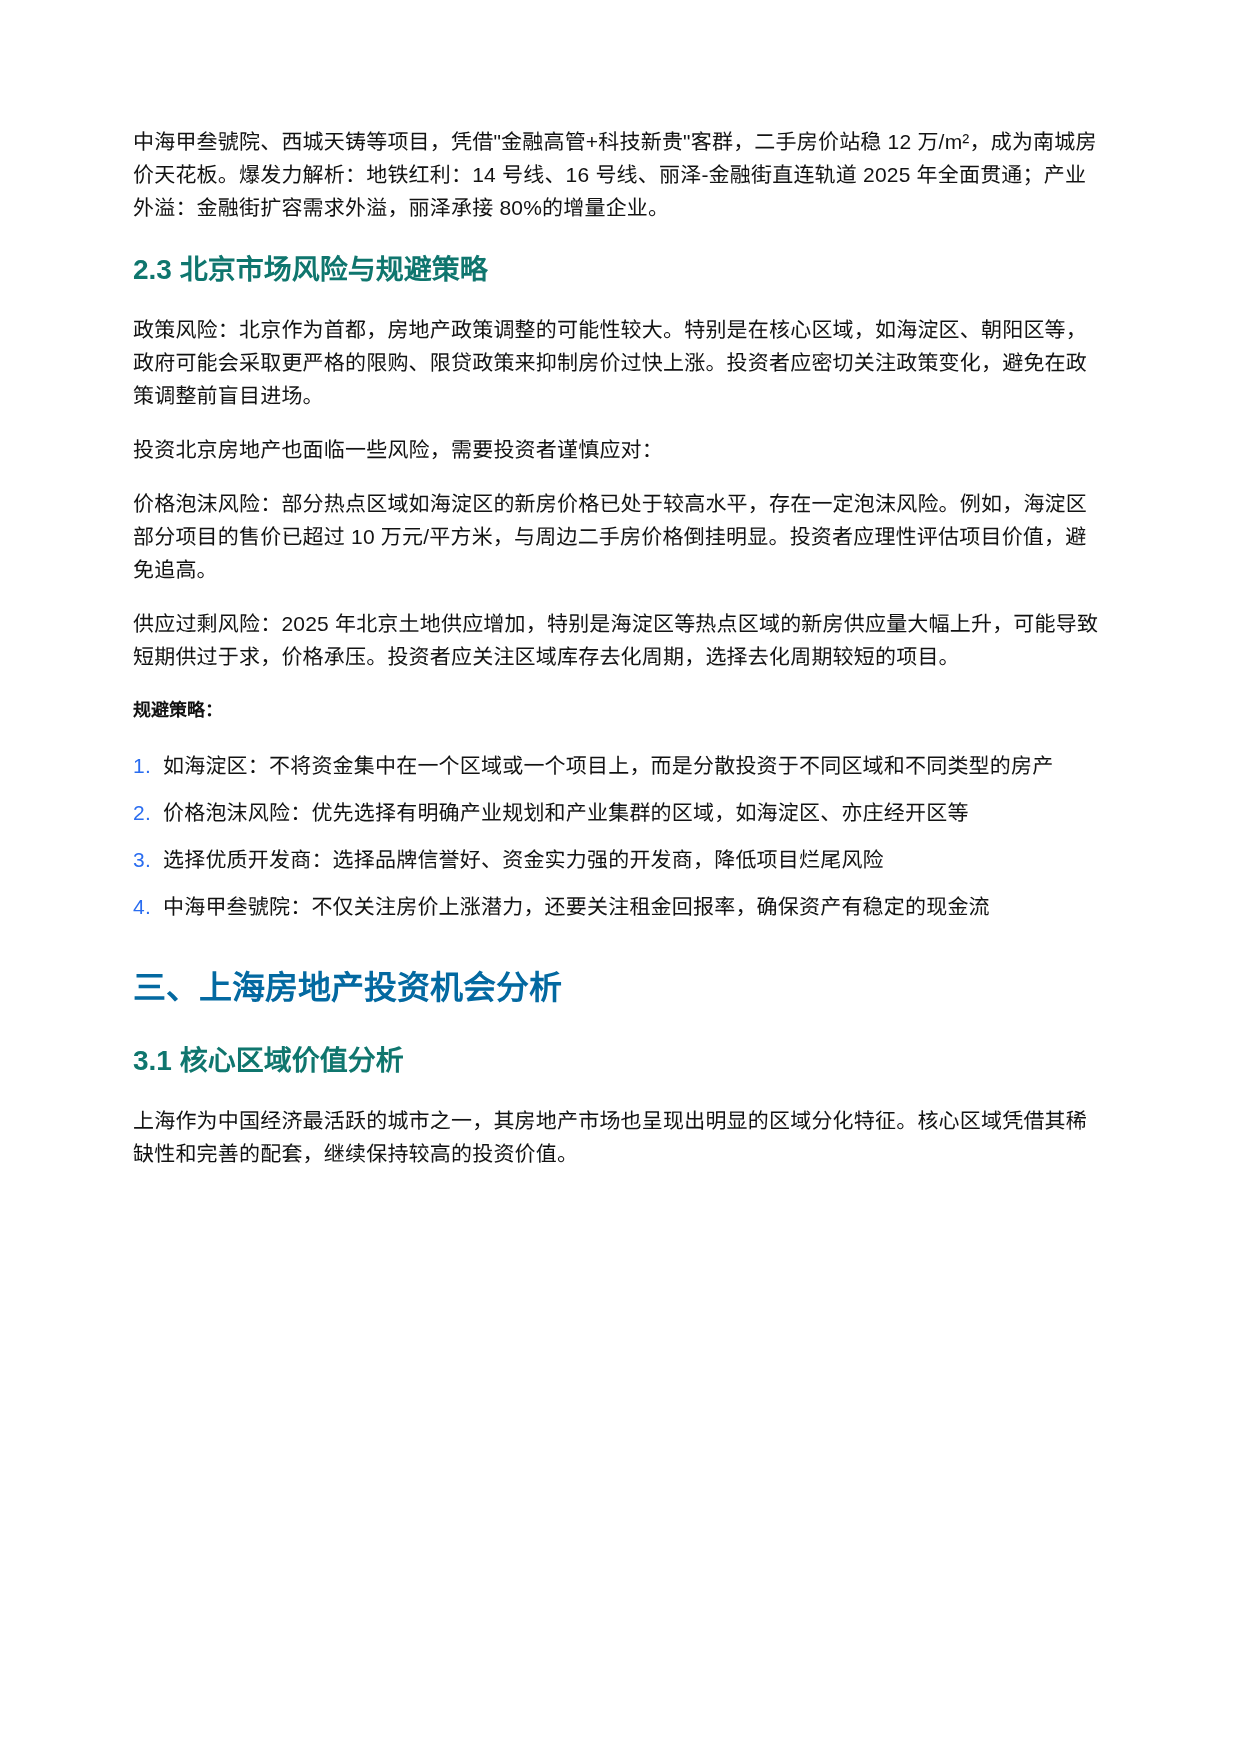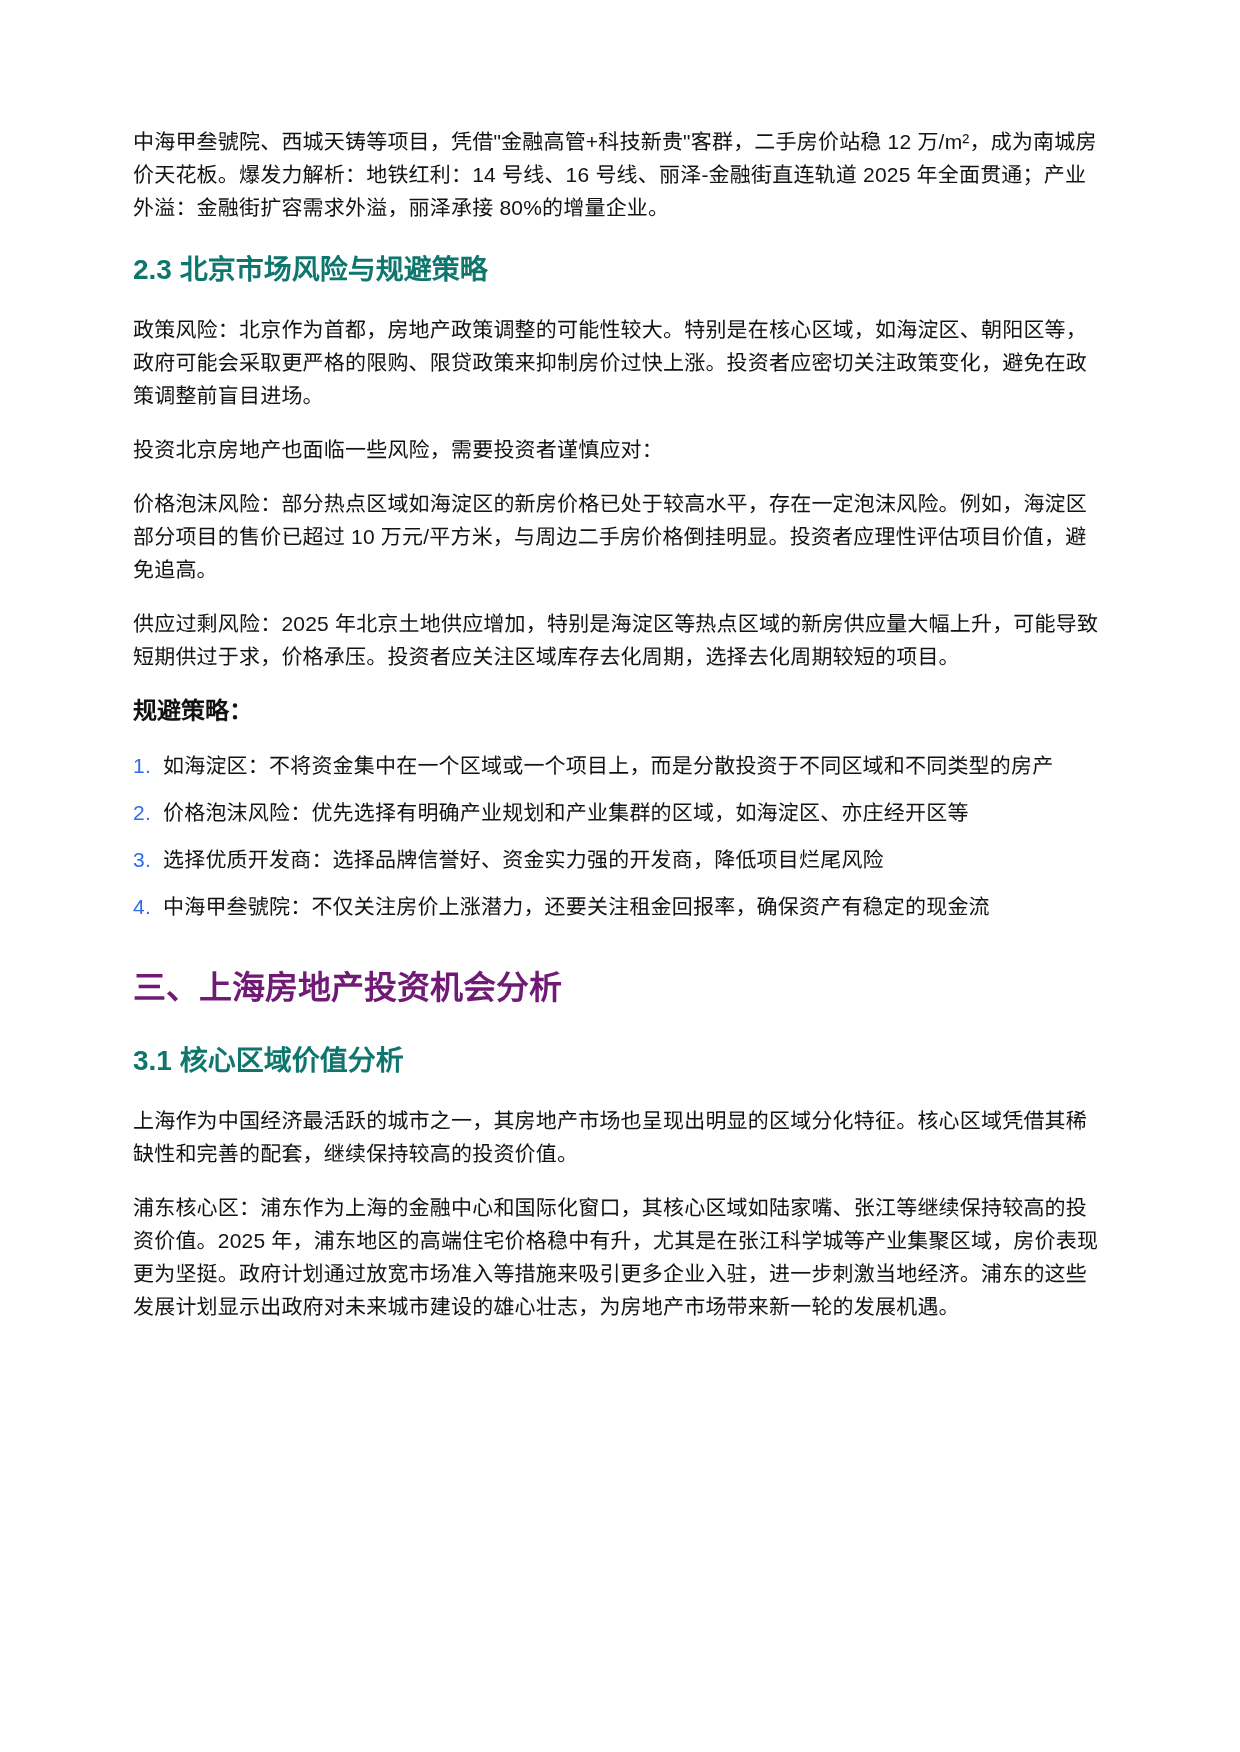--- a/index.html
+++ b/index.html
@@ -28,31 +28,31 @@
     letter-spacing: 0.2px;
   }
   p.body-text strong, .li strong {
     font-weight: 400;
   }
   h1.chapter {
     font-size: 33px;
     line-height: 42px;
     font-weight: 700;
     margin: 44px 0 34px 0;
-    color: #701a75;
+    color: #0369a1;
   }
   h2.section {
     font-size: 28px;
     line-height: 36px;
     font-weight: 700;
     margin: 28px 0 25px 0;
     color: #0f766e;
   }
   .strategies-label {
-    font-size: 24px;
+    font-size: 18px;
     line-height: 33px;
     font-weight: 700;
     margin: 0 0 22px 0;
   }
   .ol {
     margin: 0 0 10px 0;
   }
   .li {
     display: flex;
     font-size: 21px;
@@ -110,16 +110,15 @@
     </div>
 
   </div>
 
   <h1 class="chapter">三、上海房地产投资机会分析</h1>
 
   <h2 class="section">3.1 核心区域价值分析</h2>
 
   <p class="body-text">上海作为中国经济最活跃的城市之一，其房地产市场也呈现出明显的区域分化特征。核心区域凭借其稀缺性和完善的配套，继续保持较高的投资价值。</p>
 
-  <p class="body-text"><strong>浦东核心区</strong><span>：浦东作为上海的金融中心和国际化窗口，其核心区域如陆家嘴、张江等继续保持较高的投资价值。2025 年，浦东地区的高端住宅价格稳中有升，尤其是在张江科学城等产业集聚区域，房价表现更为坚挺。政府计划通过放宽市场准入等措施来吸引更多企业入驻，进一步刺激当地经济。浦东的这些发展计划显示出政府对未来城市建设的雄心壮志，为房地产市场带来新一轮的发展机遇。</span></p>
 
 
 </div>
 
 </body></html>

